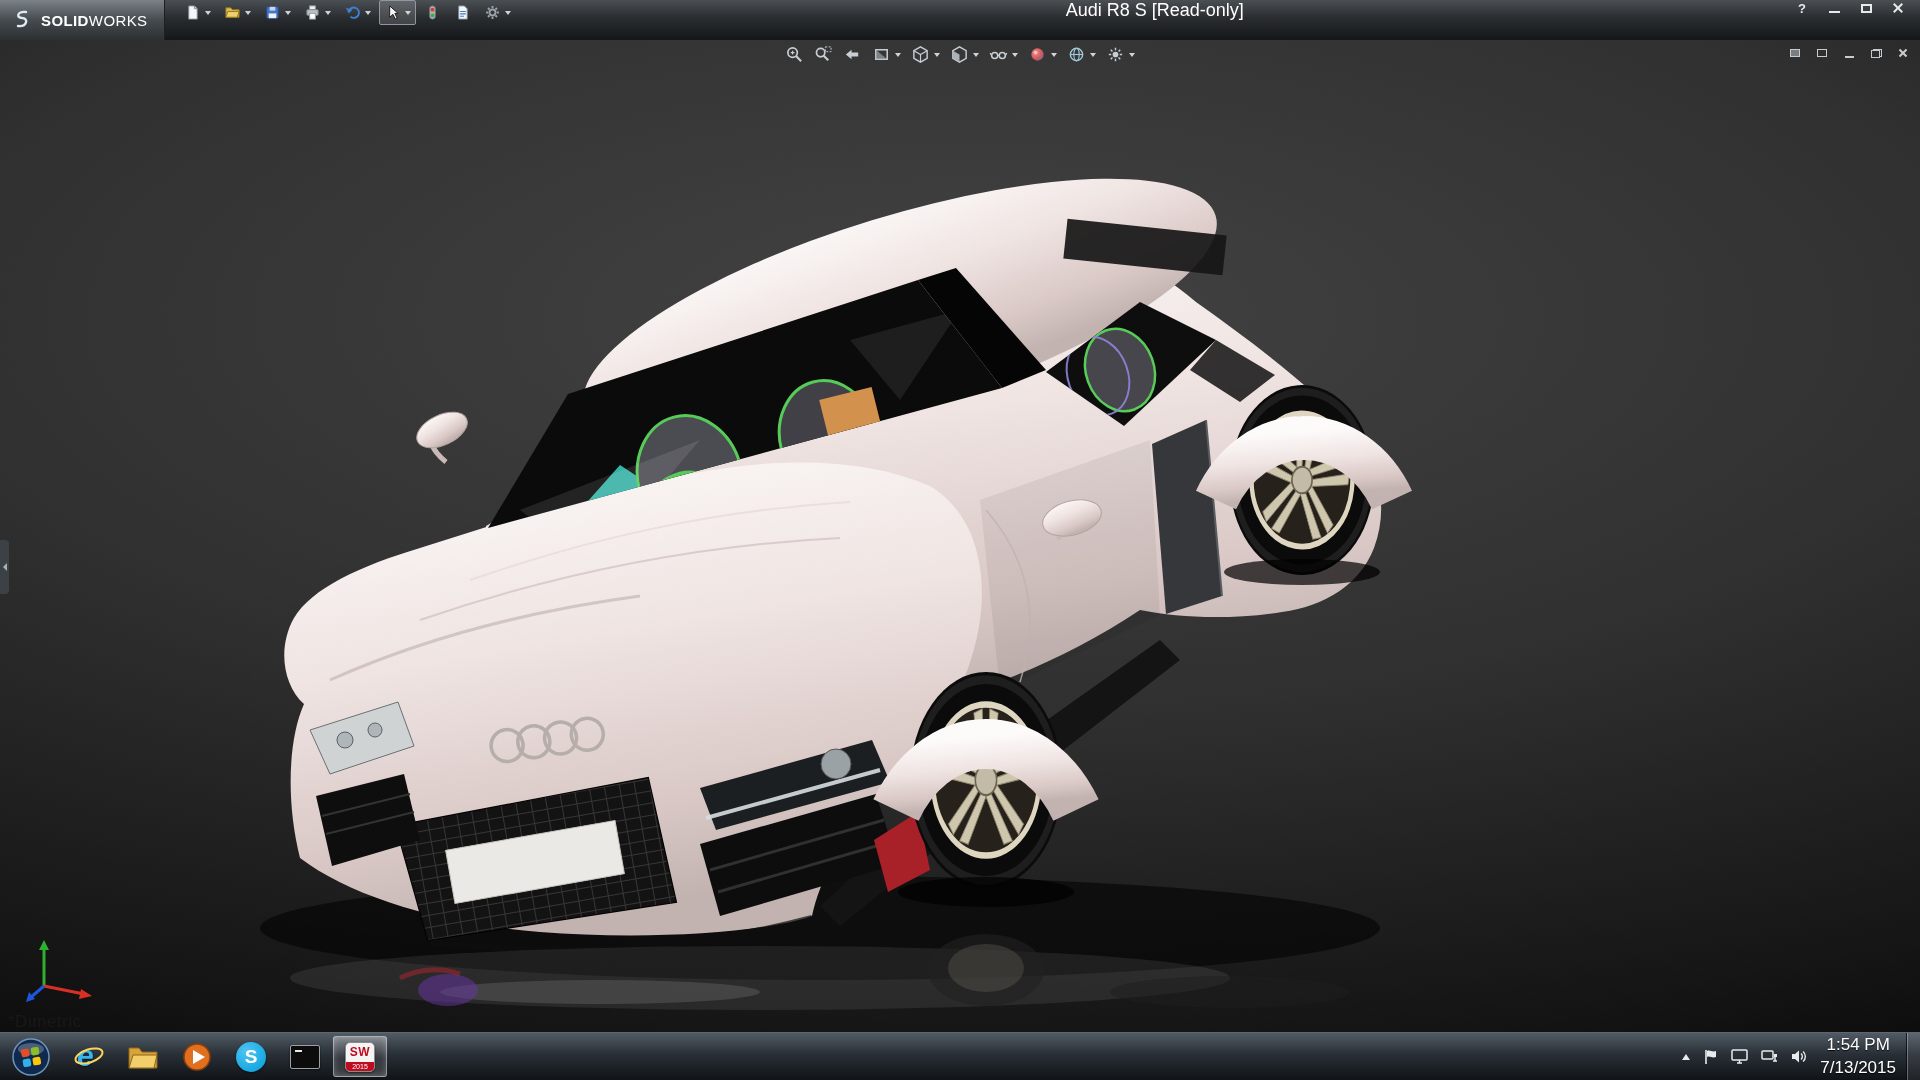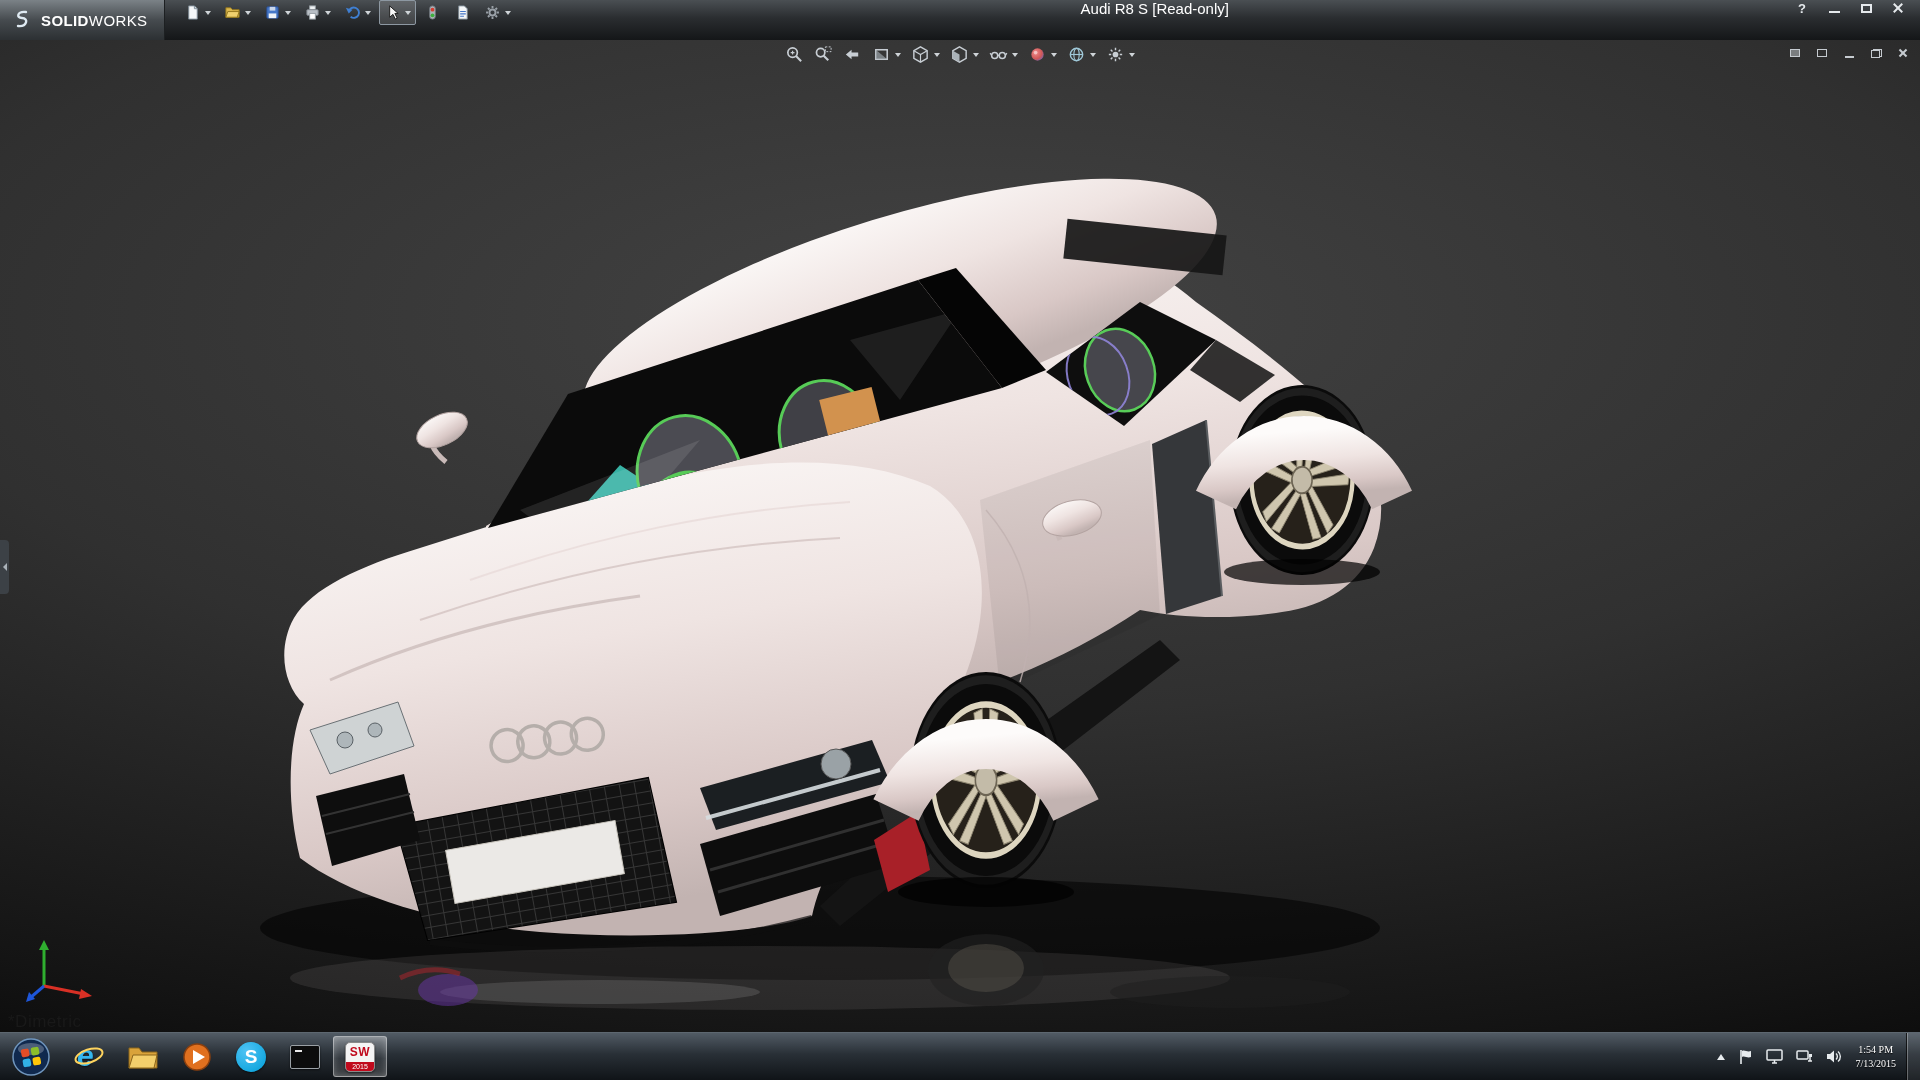--- a/index.html
+++ b/index.html
@@ -16,21 +16,21 @@
     border-right:1px solid #1d2022; }
   .logo-text { font-size:15px; color:#fff; letter-spacing:.4px; white-space:nowrap; }
   .logo-text b { font-weight:700; }
   .tb-tools { display:flex; align-items:center; gap:3px; padding-left:14px; }
   .tb-btn { display:flex; align-items:center; gap:2px; padding:3px 4px; border-radius:2px;
     border:1px solid transparent; }
   .tb-btn.active { background:rgba(255,255,255,.14); border:1px solid #8d98a2; }
   .tb-btn svg { display:block; }
   .dd { width:0; height:0; border-left:3.5px solid transparent; border-right:3.5px solid transparent;
     border-top:4px solid #cfd4d8; margin-left:2px; }
-  .tb-title { flex:1; text-align:center; font-size:15px; color:#fff; white-space:nowrap; }
+  .tb-title { flex:1; text-align:center; font-size:18px; color:#fff; white-space:nowrap; }
   .win-controls { display:flex; align-items:center; gap:16px; padding-right:14px; }
   .wc { width:16px; height:16px; display:flex; align-items:center; justify-content:center;
         color:#e6eaed; font-size:13px; font-weight:bold; }
   .glyph-min { width:11px; height:2px; background:#e6eaed; align-self:flex-end; margin-bottom:3px; }
   .glyph-max { width:11px; height:9px; border:2px solid #e6eaed; }
   .glyph-close { position:relative; width:12px; height:12px; }
   .glyph-close::before,.glyph-close::after { content:""; position:absolute; left:5px; top:0;
     width:2px; height:12px; background:#e6eaed; }
   .glyph-close::before { transform:rotate(45deg); }
   .glyph-close::after  { transform:rotate(-45deg); }
@@ -93,22 +93,22 @@
   .sw-icon { width:30px; height:30px; background:#f4f4f4; border:1px solid #8a8a8a; border-radius:5px;
     display:flex; flex-direction:column; align-items:center; overflow:hidden;
     box-shadow:0 1px 2px rgba(0,0,0,.5); }
   .sw-letters { flex:1; display:flex; align-items:center; color:#c00a1d; font-weight:bold; font-size:12px; letter-spacing:.5px; }
   .sw-year { width:100%; background:#c00a1d; color:#fff; font-size:7px; text-align:center; line-height:9px; }
 
   .tray { margin-left:auto; display:flex; align-items:center; gap:13px; padding:0 8px; }
   .tray-up { width:0; height:0; border-left:4.5px solid transparent; border-right:4.5px solid transparent;
     border-bottom:6px solid #e7ebee; }
   .tray svg { display:block; }
-  .clock { text-align:center; color:#fff; font-size:10px; line-height:1.35;
-    text-shadow:0 1px 1px rgba(0,0,0,.9); padding-right:2px;font-family:Liberation Serif, serif; }
+  .clock { text-align:center; color:#fff; font-size:17px; line-height:1.35;
+    text-shadow:0 1px 1px rgba(0,0,0,.9); padding-right:2px; }
   .show-desktop { width:14px; align-self:stretch; background:rgba(255,255,255,.07);
     border-left:1px solid rgba(0,0,0,.75); box-shadow:inset 1px 0 0 rgba(255,255,255,.3); }
 </style>
 </head>
 <body>
 
 <div class="screen">
 
   <header class="titlebar">
     <div class="logo">

